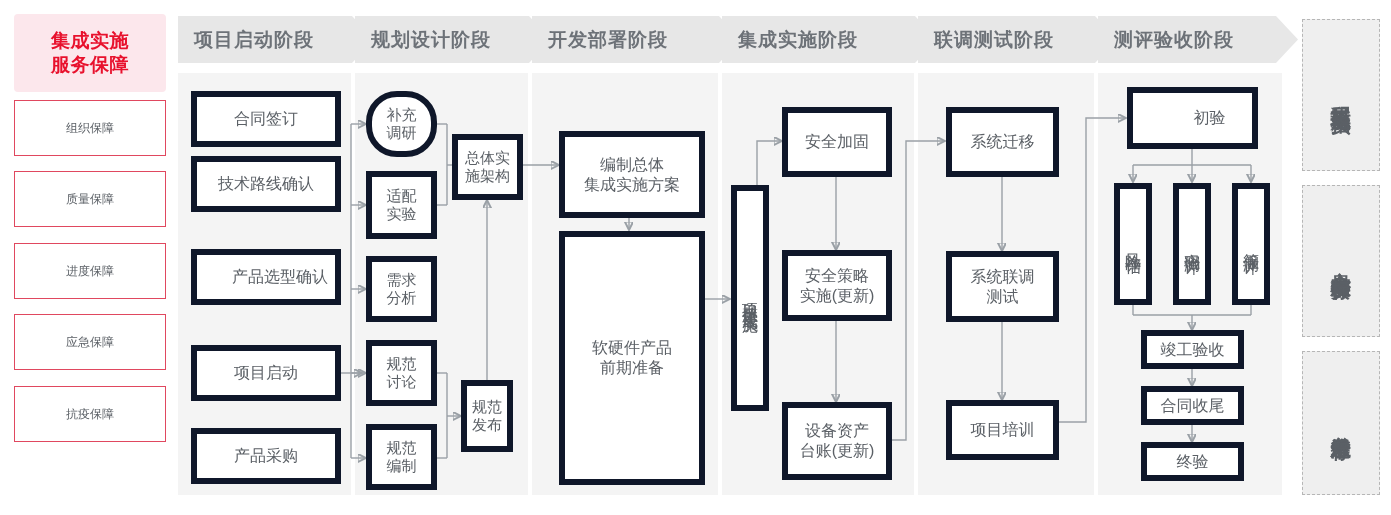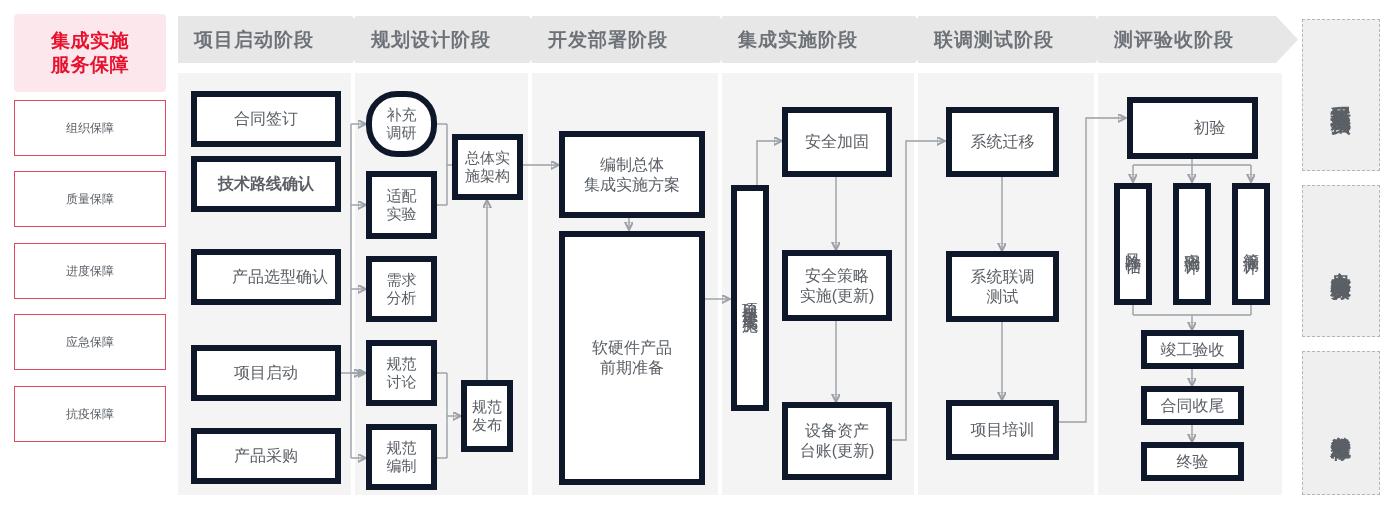--- a/index.html
+++ b/index.html
@@ -172,21 +172,21 @@
       <div>服务保障</div>
     </div>
   </div>
   <div class="abs guard-box" style="top:100px;">组织保障</div>
   <div class="abs guard-box" style="top:171px;">质量保障</div>
   <div class="abs guard-box" style="top:243px;">进度保障</div>
   <div class="abs guard-box" style="top:314px;">应急保障</div>
   <div class="abs guard-box" style="top:386px;">抗疫保障</div>
 
   <div class="abs node" style="left:191px;top:91px;width:150px;height:56px;">合同签订</div>
-  <div class="abs node" style="left:191px;top:156px;width:150px;height:56px;font-weight:bold;">技术路线确认</div>
+  <div class="abs node" style="left:191px;top:156px;width:150px;height:56px;">技术路线确认</div>
   <div class="abs node" style="left:191px;top:249px;width:150px;height:56px;padding-left:28px;">产品选型确认</div>
   <div class="abs node" style="left:191px;top:345px;width:150px;height:56px;">项目启动</div>
   <div class="abs node" style="left:191px;top:428px;width:150px;height:56px;">产品采购</div>
 
   <div class="abs node sm" style="left:366px;top:91px;width:71px;height:66px;border-radius:31px;">
     <div>
       <div>补充</div>
       <div>调研</div>
     </div>
   </div>
@@ -257,21 +257,21 @@
 
   <div class="abs node" style="left:946px;top:107px;width:113px;height:70px;">系统迁移</div>
   <div class="abs node" style="left:946px;top:251px;width:113px;height:71px;">
     <div>
       <div>系统联调</div>
       <div>测试</div>
     </div>
   </div>
   <div class="abs node" style="left:946px;top:400px;width:113px;height:60px;">项目培训</div>
 
-  <div class="abs node" style="left:1127px;top:97px;width:131px;height:62px;padding-left:34px;">初验</div>
+  <div class="abs node" style="left:1127px;top:87px;width:131px;height:62px;padding-left:34px;">初验</div>
   <div class="abs node vert" style="left:1114px;top:183px;width:38px;height:122px;">风险评估</div>
   <div class="abs node vert" style="left:1173px;top:183px;width:38px;height:122px;">密码测评</div>
   <div class="abs node vert" style="left:1232px;top:183px;width:38px;height:122px;">等保测评</div>
   <div class="abs node" style="left:1141px;top:386px;width:103px;height:39px;">合同收尾</div>
   <div class="abs node" style="left:1141px;top:330px;width:103px;height:39px;">竣工验收</div>
   <div class="abs node" style="left:1141px;top:442px;width:103px;height:39px;">终验</div>
 
   <div class="abs std-box" style="top:19px;height:152px;">
     <div class="std-text">
       <span>程目施引</span>

